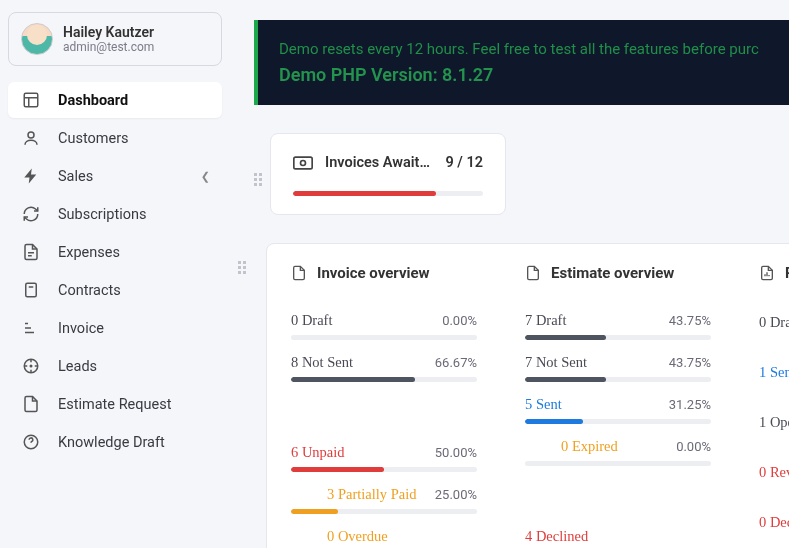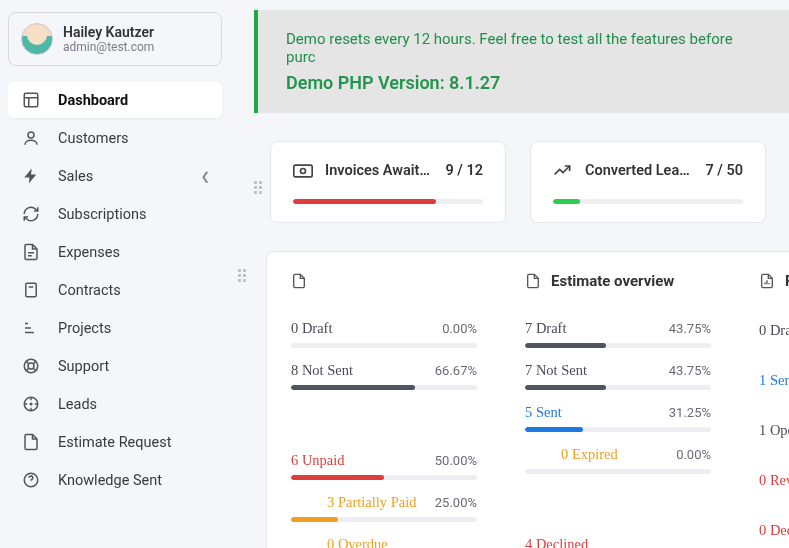--- a/index.html
+++ b/index.html
@@ -10,21 +10,21 @@
 .avatar { width: 32px; height: 32px; border-radius: 50%; background: linear-gradient(#f8d9c5 40%, #4db8a8 40%); border: 1px solid #ccc; display:flex; align-items:center; justify-content:center; }
 .avatar-inner { width:20px; height:20px; border-radius:50%; background:#f8e0c8; position:relative; top:-4px; }
 .user-name { font-weight: 600; font-size: 14px; color: #333; }
 .user-email { font-size: 12px; color: #7b7b8a; }
 .nav { display: flex; flex-direction: column; gap: 2px; }
 .nav-item { display: flex; align-items: center; gap: 18px; padding: 9px 14px; border-radius: 6px; font-size: 14.5px; color: #3a3a42; cursor: pointer; position: relative; }
 .nav-item.active { background: #fff; font-weight: 700; color: #111; box-shadow: 0 1px 2px rgba(0,0,0,0.05); }
 .nav-item .icon { width: 18px; height: 18px; flex-shrink: 0; display:flex; align-items:center; justify-content:center; color:#555; }
 .nav-item .chev { position: absolute; right: 12px; color: #888; font-size: 11px; }
 .main { flex: 1; padding: 0 0 0 0; overflow: hidden; position: relative; }
-.banner { background: #e5e5e5; border-left: 4px solid #1ba94c; padding: 20px 28px; color: #1f8f49; font-size: 15px; border-radius: 0 0 0 0; margin: 10px 0 0 24px; }
+.banner { background: #0f172a; border-left: 4px solid #1ba94c; padding: 20px 21px; color: #1f8f49; font-size: 15px; border-radius: 0 0 0 0; margin: 20px 0 0 24px; }
 .banner .line1 { color:#1f8f49; }
 .banner .line2 { font-weight: 600; font-size: 18px; margin-top: 6px; color:#23944d; }
 .widgets { display: flex; gap: 24px; padding: 28px 0 0 28px; }
 .drag-handle { color: #c9c9d1; font-size: 14px; cursor: grab; display:flex; flex-direction:column; gap:2px; padding-top:40px; margin-left:-4px; margin-right:-16px; }
 .drag-handle .dot-row { display:flex; gap:2px; }
 .drag-handle .d { width:3px; height:3px; background:#c3c3ce; }
 .stat-card { background: #fff; border: 1px solid #e6e6ee; border-radius: 8px; padding: 20px 22px 18px; width: 236px; }
 .stat-head { display: flex; align-items: center; gap: 12px; }
 .stat-head .icon { width: 20px; height: 14px; color:#444; }
 .stat-title { font-weight: 600; font-size: 14.5px; flex: 1; white-space: nowrap; overflow: hidden; text-overflow: ellipsis; }
@@ -119,31 +119,21 @@
             </svg>
           </span>
         <span>Contracts</span>
       </div>
       <div class="nav-item">
         <span class="icon">
             <svg width="18" height="18" viewBox="0 0 24 24" fill="none" stroke="currentColor" stroke-width="2">
               <path d="M4 6h4M4 12h8M4 18h12"></path>
             </svg>
           </span>
-        <span>Projects</span>
-      </div>
-      <div class="nav-item">
-        <span class="icon">
-            <svg width="18" height="18" viewBox="0 0 24 24" fill="none" stroke="currentColor" stroke-width="2">
-              <circle cx="12" cy="12" r="9"></circle>
-              <circle cx="12" cy="12" r="4"></circle>
-              <path d="m5 5 3.5 3.5M19 5l-3.5 3.5M5 19l3.5-3.5M19 19l-3.5-3.5"></path>
-            </svg>
-          </span>
-        <span>Support</span>
+        <span>Invoice</span>
       </div>
       <div class="nav-item">
         <span class="icon">
             <svg width="18" height="18" viewBox="0 0 24 24" fill="none" stroke="currentColor" stroke-width="2">
               <circle cx="12" cy="12" r="9"></circle>
               <circle cx="12" cy="12" r="1"></circle>
               <path d="M12 3v4M12 17v4M3 12h4M17 12h4"></path>
             </svg>
           </span>
         <span>Leads</span>
@@ -157,21 +147,21 @@
           </span>
         <span>Estimate Request</span>
       </div>
       <div class="nav-item">
         <span class="icon">
             <svg width="18" height="18" viewBox="0 0 24 24" fill="none" stroke="currentColor" stroke-width="2">
               <circle cx="12" cy="12" r="9"></circle>
               <path d="M9.5 9a2.5 2.5 0 1 1 3.5 2.3c-.8.4-1 1-1 1.7M12 17h.01"></path>
             </svg>
           </span>
-        <span>Knowledge Sent</span>
+        <span>Knowledge Draft</span>
       </div>
     </nav>
   </aside>
 
   <main class="main">
     <div class="banner">
       <div class="line1">Demo resets every 12 hours. Feel free to test all the features before purc</div>
       <div class="line2">Demo PHP Version: 8.1.27</div>
     </div>
 
@@ -198,35 +188,20 @@
                 <circle cx="12" cy="8" r="3"></circle>
               </svg>
             </span>
           <span class="stat-title">Invoices Awaiting ...</span>
           <span class="stat-count">9 / 12</span>
         </div>
         <div class="progress">
             <div class="bar" id="bar1" style="width: 75%; background: rgb(224, 60, 60);"></div>
           </div>
       </div>
-      <div class="stat-card">
-        <div class="stat-head">
-          <span class="icon">
-              <svg width="20" height="14" viewBox="0 0 24 16" fill="none" stroke="currentColor" stroke-width="2">
-                <path d="m2 12 6-6 4 4 8-8"></path>
-                <path d="M14 2h6v6"></path>
-              </svg>
-            </span>
-          <span class="stat-title">Converted Leads</span>
-          <span class="stat-count">7 / 50</span>
-        </div>
-        <div class="progress">
-            <div class="bar" id="bar2" style="width: 14%; background: rgb(46, 204, 79);"></div>
-          </div>
-      </div>
     </div>
 
     <div style="display:flex;">
       <div class="drag-handle" style="padding-top:46px; margin-left:8px; margin-right:-8px;">
         <div class="dot-row">
             <div class="d"></div>
             <div class="d"></div>
           </div>
         <div class="dot-row">
             <div class="d"></div>
@@ -239,20 +214,21 @@
       </div>
       <div class="overviews">
         <div class="overview-col">
           <div class="overview-head">
             <span class="icon">
                 <svg width="16" height="18" viewBox="0 0 24 24" fill="none" stroke="currentColor" stroke-width="2">
                   <path d="M14 2H6a2 2 0 0 0-2 2v16a2 2 0 0 0 2 2h12a2 2 0 0 0 2-2V8z"></path>
                   <path d="M14 2v6h6"></path>
                 </svg>
               </span>
+            <span>Invoice overview</span>
           </div>
           <div id="ov-invoice">
               <div class="ov-row">
                 <div class="ov-line">
                   <span class="ov-label c-gray">0 Draft</span>
                   <span class="ov-pct">0.00%</span>
                 </div>
                 <div class="ov-bar">
                   <div class="fill b-gray" style="width: 0%;"></div>
                 </div>

